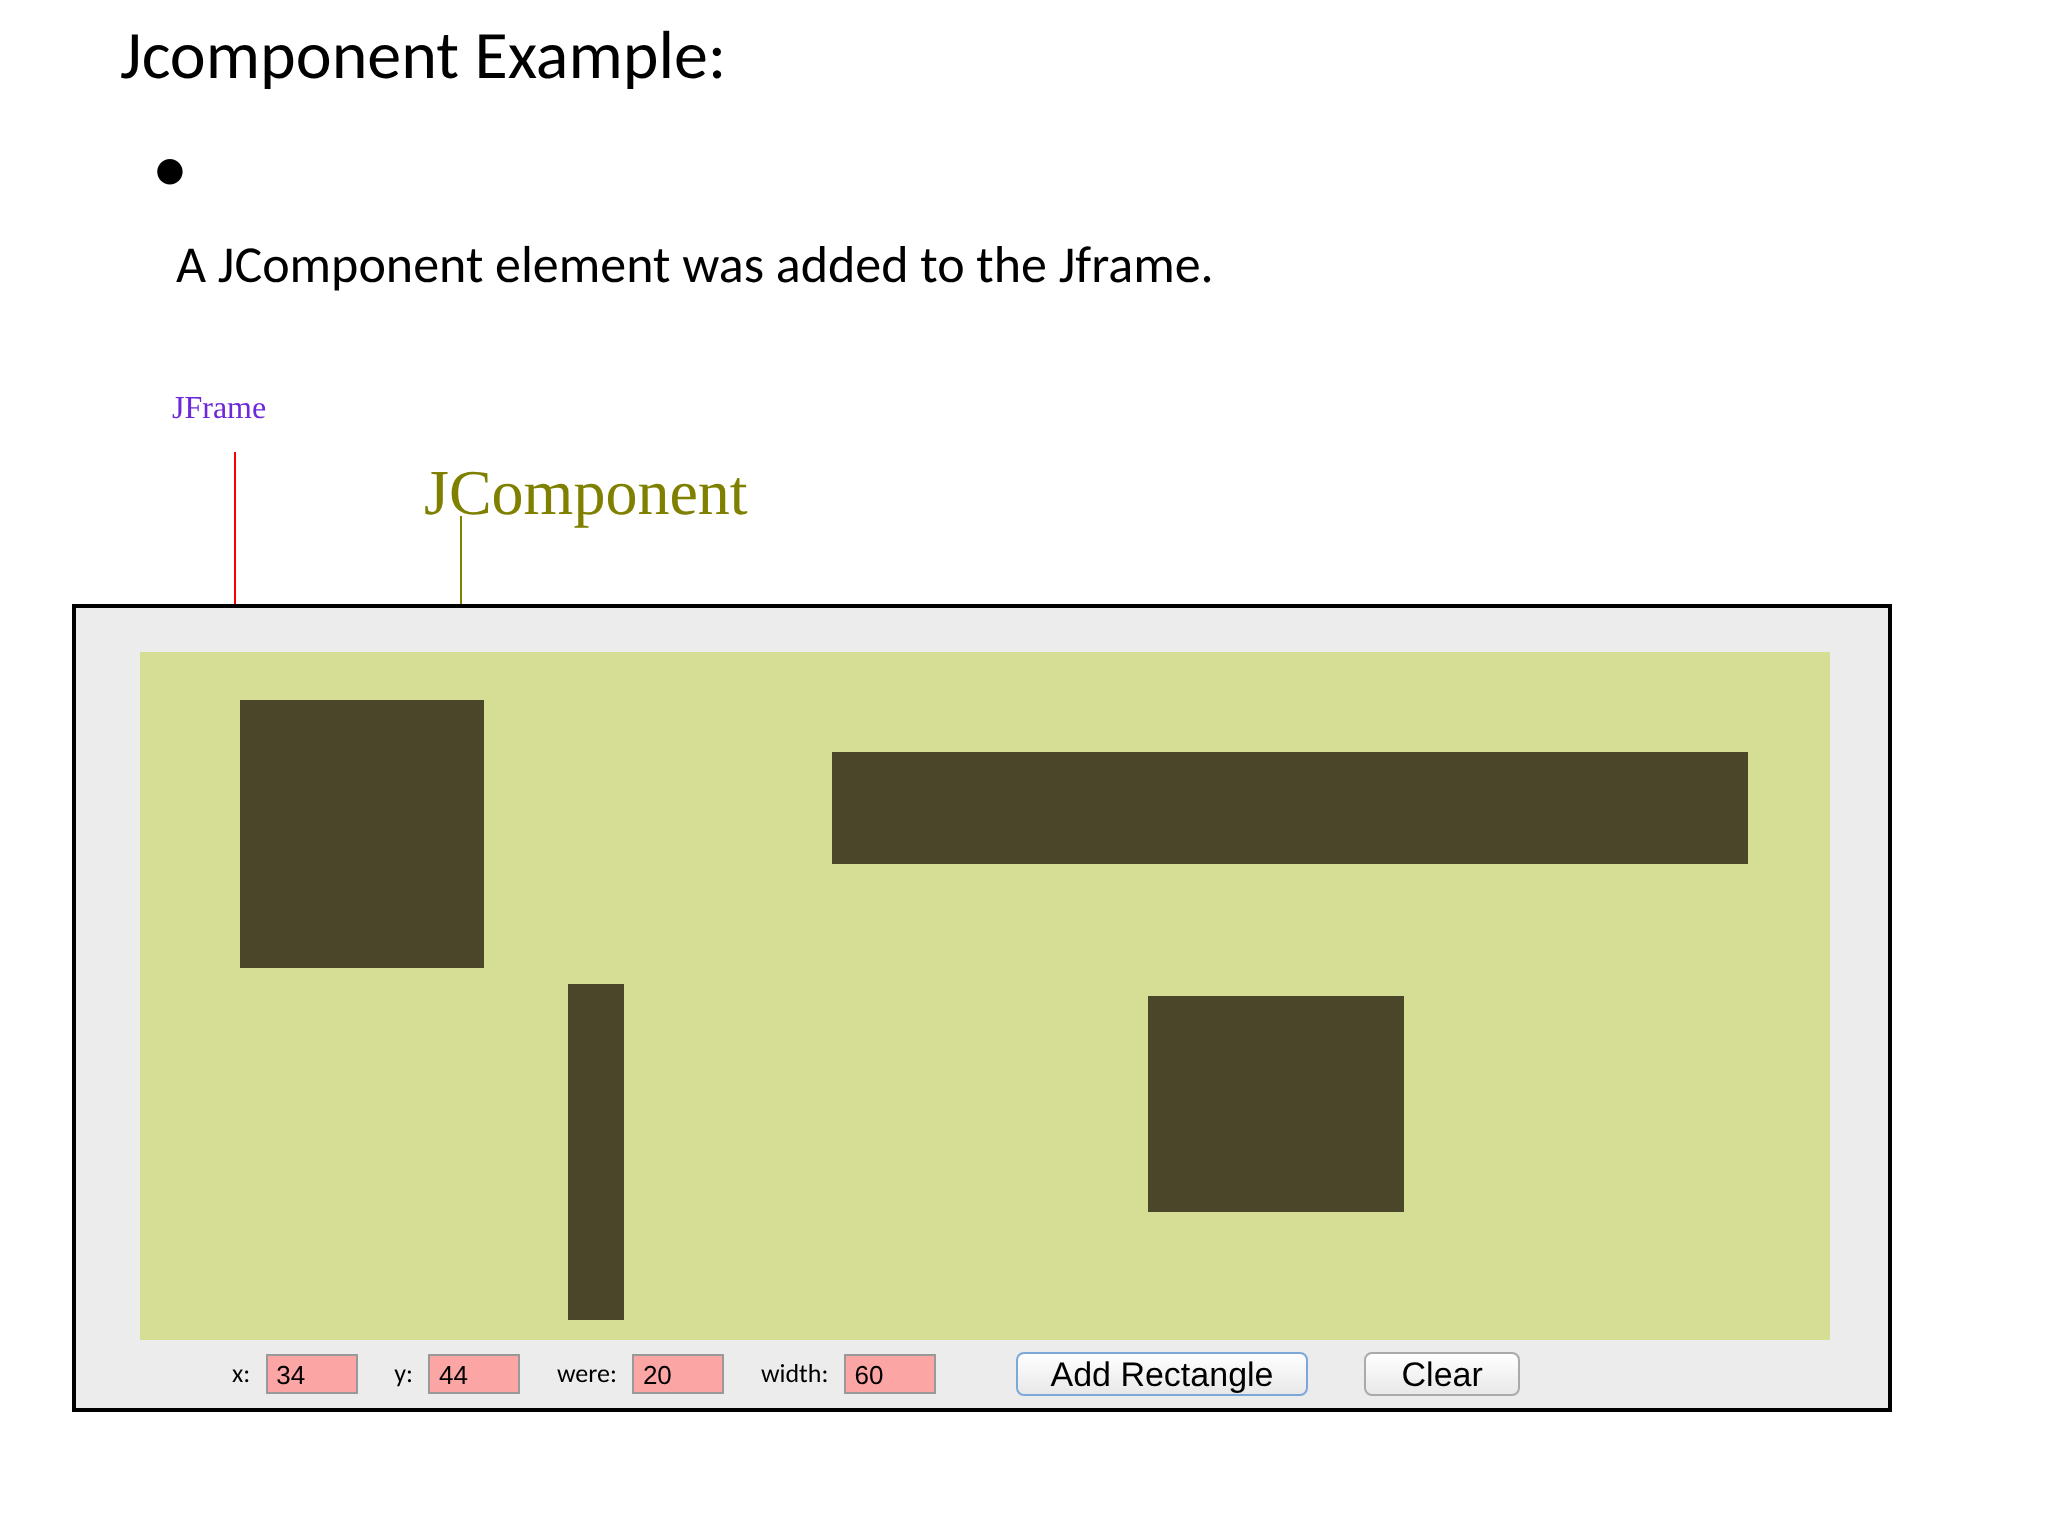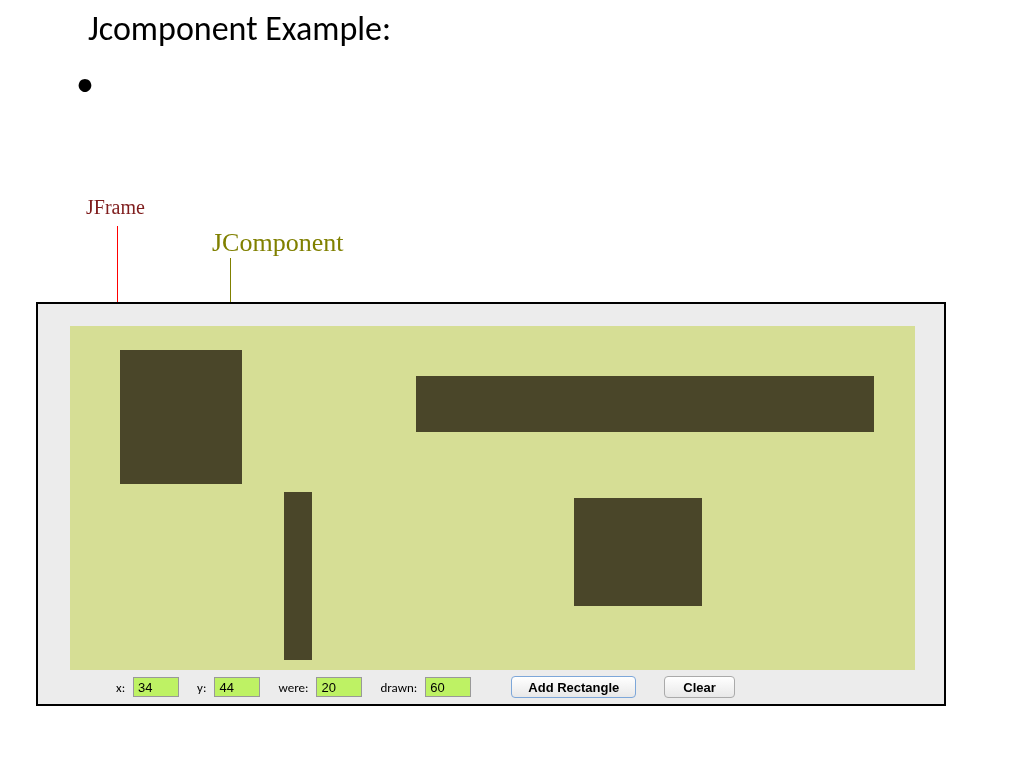--- a/index.html
+++ b/index.html
@@ -9,21 +9,21 @@
       width: 1024px;
       height: 768px;
       position: relative;
     }
     .slide-title {
       font-size: 34px;
       font-weight: 400;
       color: #000;
       position: absolute;
       top: 8px;
-      left: 88px;
+      left: 60px;
     }
     .bullet {
       position: absolute;
       top: 75px;
       left: 76px;
       font-size: 36px;
       line-height: 0.5;
     }
     .description {
       position: absolute;
@@ -31,29 +31,29 @@
       left: 88px;
       font-size: 26px;
       color: #000;
       line-height: 1.35;
     }
     .label-jframe {
       position: absolute;
       top: 196px;
       left: 86px;
       font-family: 'Times New Roman', serif;
-      font-size: 20px;
-      color: #7f1d1d;
+      font-size: 16px;
+      color: #6d28d9;
     }
     .label-jcomponent {
       position: absolute;
       top: 228px;
       left: 212px;
       font-family: 'Times New Roman', serif;
-      font-size: 26px;
+      font-size: 32px;
       color: #808000;
     }
     .line-red {
       position: absolute;
       left: 117px;
       top: 226px;
       width: 1px;
       height: 76px;
       background: #ff0000;
     }
@@ -105,43 +105,44 @@
     }
     .ctrl-label {
       margin-left: 12px;
       margin-right: 2px;
     }
     .ctrl-label:first-child { margin-left: 0; }
     .ctrl-input {
       width: 46px;
       height: 20px;
       border: 1px solid #999;
-      background: #bef264;
+      background: #fca5a5;
       padding: 1px 4px;
       font-size: 13px;
     }
     .btn {
       height: 22px;
       padding: 1px 12px;
       border: 1px solid #7da7d9;
       border-radius: 4px;
       background: linear-gradient(#fff, #e8e8e8);
-      font-size: 13px;
-      font-weight: bold;
+      font-size: 17px;
+      font-weight: normal;
       cursor: pointer;
     }
     .btn-add { margin-left: 34px; padding: 1px 16px; }
     .btn-clear { margin-left: 22px; border-color: #aaa; padding: 1px 18px; text-align: right; }
   </style>
 </head>
 <body>
 
 <div class="slide-title">Jcomponent Example:</div>
 <div class="bullet">•</div>
 <div class="description">
+  <div>A JComponent element was added to the Jframe.</div>
 </div>
 
 <div class="label-jframe">JFrame</div>
 <div class="label-jcomponent">JComponent</div>
 <div class="line-red"></div>
 <div class="line-olive"></div>
 
 <div class="jframe-window">
   <div class="jcomponent-panel">
     <div class="rect rect1"></div>
@@ -149,18 +150,18 @@
     <div class="rect rect3"></div>
     <div class="rect rect4"></div>
   </div>
   <div class="controls-bar">
     <span class="ctrl-label">x:</span>
     <input class="ctrl-input" value="34" style="">
     <span class="ctrl-label">y:</span>
     <input class="ctrl-input" value="44" style="">
     <span class="ctrl-label">were:</span>
     <input class="ctrl-input" value="20" style="">
-    <span class="ctrl-label">drawn:</span>
+    <span class="ctrl-label">width:</span>
     <input class="ctrl-input" value="60" style="">
     <button class="btn btn-add">Add Rectangle</button>
     <button class="btn btn-clear">Clear</button>
   </div>
 </div>
 
 </body></html>

